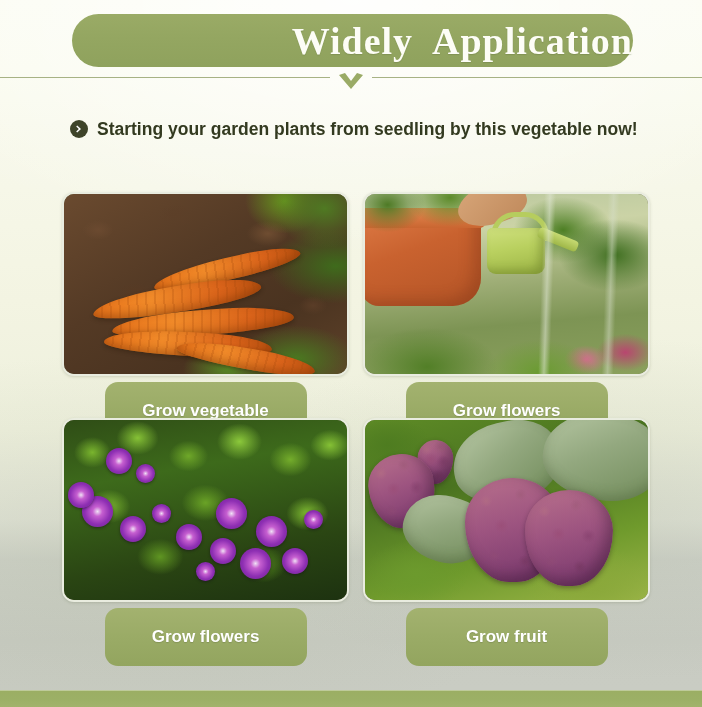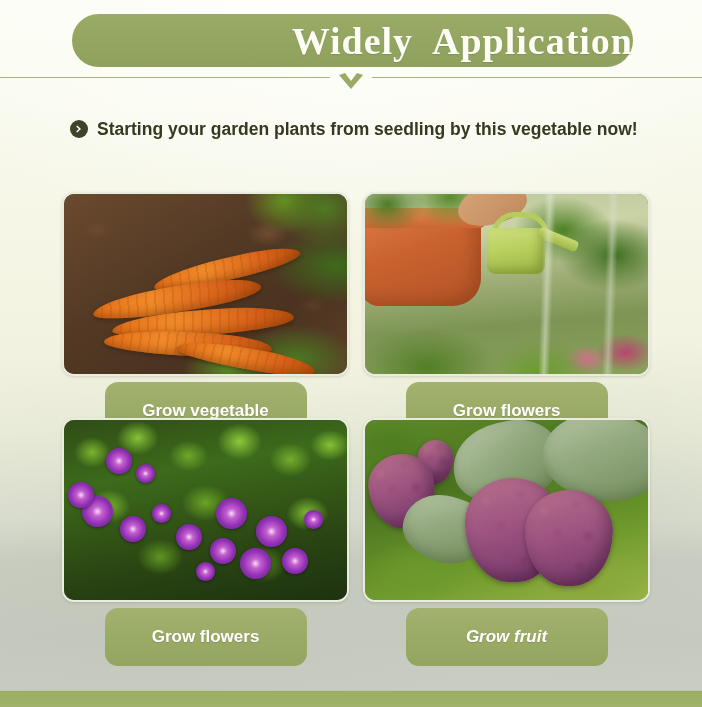--- a/index.html
+++ b/index.html
@@ -133,21 +133,21 @@
   }
 
   
   .card {
     position: absolute;
     width: 287px;
   }
   .card.c0 { left: 62px;  top: 192px; }
   .card.c1 { left: 363px; top: 192px; }
   .card.c2 { left: 62px;  top: 418px; }
-  .card.c3 { left: 363px; top: 418px; font-style: italic; }
+  .card.c3 { left: 363px; top: 418px; }
 
   .photo {
     position: relative;
     width: 287px;
     height: 184px;
     border-radius: 12px;
     overflow: hidden;
     border: 2px solid #e9ecdf;
     box-sizing: border-box;
     box-shadow: 0 1px 3px rgba(90,100,70,0.22);

